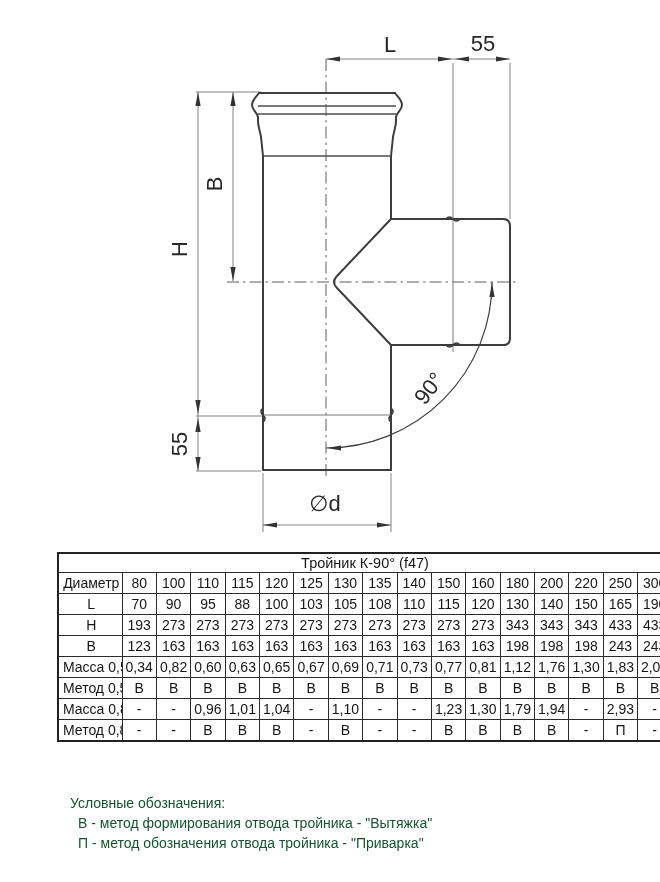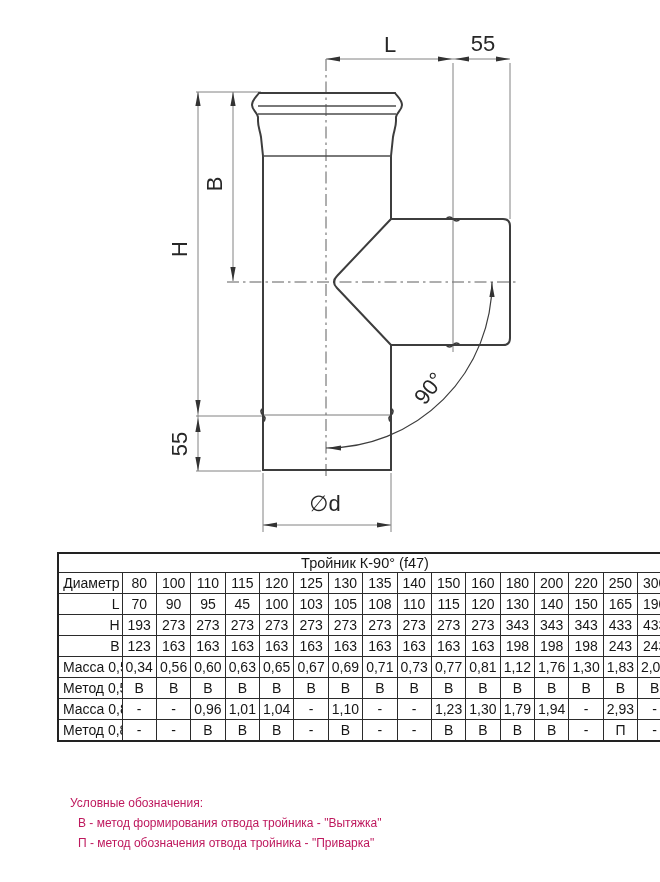--- a/index.html
+++ b/index.html
@@ -16,24 +16,24 @@
   .arc{stroke:#3d3d3d;stroke-width:1.2;fill:none;}
   .arrow{fill:#333;stroke:none;}
   .dimtext{fill:#272727;font-size:22px;font-family:"Liberation Sans",sans-serif;}
   
   .spec-table{position:absolute;left:57px;top:552px;width:616px;border-collapse:collapse;
               table-layout:fixed;font-size:14px;color:#161616;}
   .spec-table th,.spec-table td{border:1px solid #2b2b2b;padding:0 2px;white-space:nowrap;
               overflow:hidden;font-weight:normal;}
   .spec-table{border:2px solid #222;}
   .spec-table thead th{height:18px;text-align:center;font-size:14.5px;}
-  .spec-table tbody th{text-align:right;padding-left:4px;height:20px;}
+  .spec-table tbody th{text-align:center;padding-left:4px;height:20px;}
   .spec-table tbody td{text-align:center;height:20px;}
   
-  .legend{position:absolute;left:70px;top:793px;font-size:12px;line-height:20px;color:#be185d;}
+  .legend{position:absolute;left:70px;top:793px;font-size:14px;line-height:20px;color:#14532d;}
   .legend .item{padding-left:8px;}
 </style>
 </head>
 <body>
 
 <div class="canvas">
 
   <svg class="drawing" viewBox="0 0 660 545">
 
     <g>
@@ -162,21 +162,21 @@
           <td>200</td>
           <td>220</td>
           <td>250</td>
           <td>300</td>
         </tr>
         <tr>
           <th>L</th>
           <td>70</td>
           <td>90</td>
           <td>95</td>
-          <td>45</td>
+          <td>88</td>
           <td>100</td>
           <td>103</td>
           <td>105</td>
           <td>108</td>
           <td>110</td>
           <td>115</td>
           <td>120</td>
           <td>130</td>
           <td>140</td>
           <td>150</td>
@@ -217,21 +217,21 @@
           <td>163</td>
           <td>198</td>
           <td>198</td>
           <td>198</td>
           <td>243</td>
           <td>243</td>
         </tr>
         <tr>
           <th>Масса 0,5</th>
           <td>0,34</td>
-          <td>0,56</td>
+          <td>0,82</td>
           <td>0,60</td>
           <td>0,63</td>
           <td>0,65</td>
           <td>0,67</td>
           <td>0,69</td>
           <td>0,71</td>
           <td>0,73</td>
           <td>0,77</td>
           <td>0,81</td>
           <td>1,12</td>

